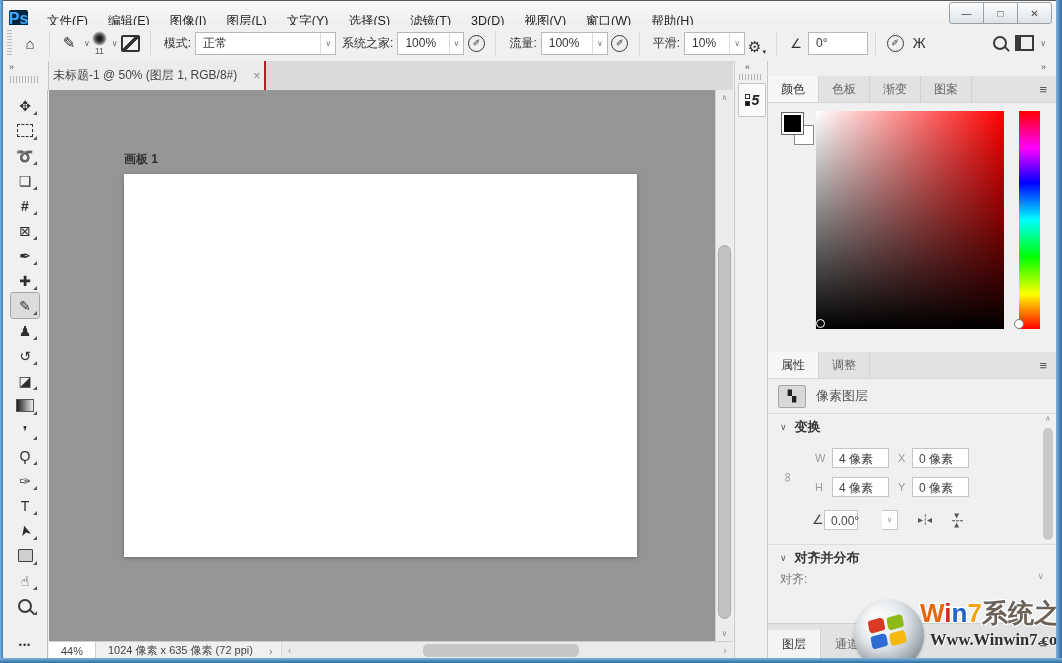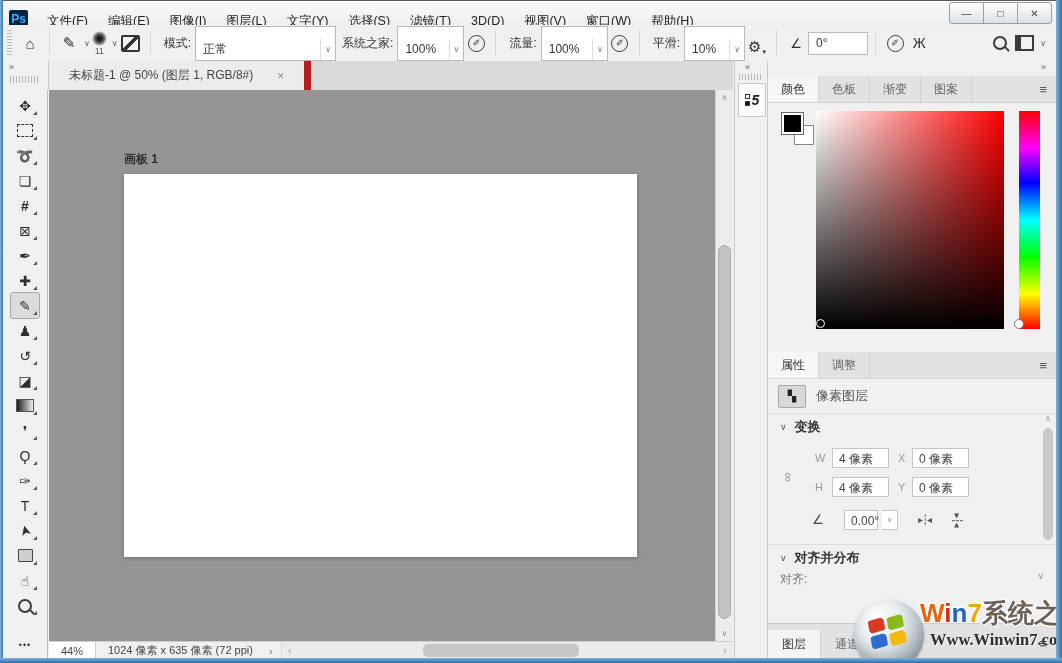--- a/index.html
+++ b/index.html
@@ -9,37 +9,37 @@
   .edge{position:absolute;z-index:80;}
   .edge-top{left:0;top:0;right:0;height:1px;background:#5a5a5a;}
   .edge-left{left:0;top:0;width:3px;height:663px;background:linear-gradient(90deg,#7fb2da,#3d7ab0);}
   .edge-right{left:1056px;top:0;width:6px;height:663px;background:linear-gradient(90deg,#7fb2da,#2f6da5);}
   .edge-bottom{left:0;top:658px;right:0;height:5px;background:linear-gradient(#7fb2da,#2f6da5);}
 
   
   .titlebar{position:absolute;left:3px;top:1px;right:6px;height:24px;background:linear-gradient(#f9f9f9,#efefef);
     border-bottom:1px solid #dcdcdc;display:flex;align-items:center;}
   .ps-logo{width:19px;height:19px;margin:12px 9px 0 6px;border-radius:2px;background:#00263f;color:#42a9ff;
-    font-size:12px;font-weight:bold;display:flex;align-items:center;justify-content:center;}
+    font-size:16px;font-weight:bold;display:flex;align-items:center;justify-content:center;}
   #menubar{display:flex;height:24px;}
   .menu-item{padding:8px 10px;line-height:24px;font-size:12.5px;color:#222;white-space:nowrap;}
   .win-controls{position:absolute;right:4px;top:1px;display:flex;}
   .wbtn{width:33px;height:20px;margin-left:-1px;border:1px solid #98a0a8;background:linear-gradient(#fefefe,#dde2e6);
     display:flex;align-items:center;justify-content:center;font-size:10px;color:#444;}
   .wbtn:first-child{border-radius:3px 0 0 3px;}
   .wbtn:last-child{border-radius:0 3px 3px 0;}
 
   
   .optionsbar{position:absolute;left:3px;top:25px;right:6px;height:36px;background:#f0f0f0;border-bottom:1px solid #c9c9c9;
     display:flex;align-items:center;font-size:12px;color:#333;padding-left:4px;}
   .obar-grip{width:5px;height:26px;margin-right:6px;background:repeating-linear-gradient(#bbb 0 1px,transparent 1px 3px);}
   .vsep{width:1px;height:24px;background:#d8d8d8;margin:0 7px;}
   .oicon{display:flex;align-items:center;justify-content:center;min-width:18px;height:26px;color:#2e2e2e;font-size:15px;margin:0 3px;}
   .olabel{margin:0 4px 0 6px;white-space:nowrap;}
-  .dd{display:inline-flex;align-items:center;background:#fff;border:1px solid #b9b9b9;height:21px;padding:12px 0 0 7px;color:#333;}
+  .dd{display:inline-flex;align-items:center;background:#fff;border:1px solid #b9b9b9;height:21px;padding:0 0 0 7px;color:#333;}
   .dd .chev{margin-left:auto;border-left:1px solid #dcdcdc;padding:0 4px;font-size:8px;color:#777;height:100%;display:flex;align-items:center;}
   .tinput-o{display:inline-flex;align-items:center;background:#fff;border:1px solid #b9b9b9;height:21px;padding:0 7px;color:#333;}
   .smallchev{font-size:8px;color:#666;margin-left:3px;}
   .btip{display:flex;flex-direction:column;align-items:center;line-height:1;margin:0 2px;}
   .btip .dot{width:15px;height:15px;border-radius:50%;background:radial-gradient(circle,#1c1c1c 18%,rgba(28,28,28,.65) 45%,rgba(0,0,0,0) 72%);}
   .btip .num{font-size:8.5px;color:#555;margin-top:1px;}
   .ptog{width:15px;height:13px;border:2px solid #333;border-radius:2px;
     background:linear-gradient(135deg,transparent 42%,#333 42%,#333 58%,transparent 58%);}
   .cpen{width:15px;height:15px;border:1.5px solid #3a3a3a;border-radius:50%;display:flex;align-items:center;justify-content:center;
     font-size:9px;color:#3a3a3a;}
@@ -50,22 +50,22 @@
   .gearwrap{position:relative;display:flex;align-items:flex-end;}
   .gearwrap .caret{font-size:7px;color:#333;margin-left:1px;}
   .spacer{flex:1;}
 
   
   .tabrow{position:absolute;left:3px;top:61px;width:730px;height:29px;background:#dadada;display:flex;}
   .toolhead{width:45px;background:#f0f0f0;position:relative;}
   .toolhead .exp{position:absolute;left:6px;top:1px;font-size:9px;color:#555;}
   .toolhead .grip{position:absolute;left:7px;top:15px;width:28px;height:7px;
     background:repeating-linear-gradient(90deg,#b5b5b5 0 1px,transparent 1px 3px);}
-  .doctab{background:#ececec;border-left:1px solid #c6c6c6;border-right:7px solid #b91c1c;display:flex;align-items:center;
-    padding:0 20px;font-size:12px;color:#444;gap:24px;white-space:nowrap;}
+  .doctab{background:#ececec;border-left:1px solid #c6c6c6;border-right:2px solid #b91c1c;display:flex;align-items:center;
+    padding:0 4px;font-size:12px;color:#444;gap:16px;white-space:nowrap;}
   .doctab .close{color:#888;font-size:12px;}
 
   
   .toolstrip{position:absolute;left:3px;top:90px;width:45px;bottom:5px;background:#f0f0f0;border-right:1px solid #bdbdbd;
     display:flex;flex-direction:column;align-items:center;padding-top:3px;box-sizing:border-box;}
   .tool{width:28px;height:25px;position:relative;display:flex;align-items:center;justify-content:center;
     font-size:14px;color:#2e2e2e;flex:none;}
   .tool::after{content:"";position:absolute;right:2px;bottom:3px;border-style:solid;border-width:0 0 4px 4px;
     border-color:transparent transparent #555 transparent;}
   .tool.selected{background:#dcdcdc;outline:1px solid #a8a8a8;border-radius:2px;}
@@ -427,21 +427,21 @@
         <span class="linkicon">∞</span>
         <span class="tlabel" style="left:47px;top:8px;">W</span>
         <span class="tfield" style="left:64px;top:8px;width:57px;">4 像素</span>
         <span class="tlabel" style="left:130px;top:8px;">X</span>
         <span class="tfield" style="left:144px;top:8px;width:57px;">0 像素</span>
         <span class="tlabel" style="left:47px;top:37px;">H</span>
         <span class="tfield" style="left:64px;top:37px;width:57px;">4 像素</span>
         <span class="tlabel" style="left:130px;top:37px;">Y</span>
         <span class="tfield" style="left:144px;top:37px;width:57px;">0 像素</span>
         <span class="angleglyph" style="left:44px;top:70px;">∠</span>
-        <span class="tfield" style="left:76px;top:70px;width:34px;">0.00°</span>
+        <span class="tfield" style="left:56px;top:70px;width:34px;">0.00°</span>
         <span class="achev" style="left:114px;top:70px;">∨</span>
         <span class="flipicon" style="left:150px;top:70px;">▸┆◂</span>
         <span class="flipicon v" style="left:182px;top:70px;">▸┆◂</span>
       </div>
       <div class="sechdr">
         <span class="chev">∨</span>
         <span>对齐并分布</span>
       </div>
       <div class="alignrow">
         <span>对齐:</span>

